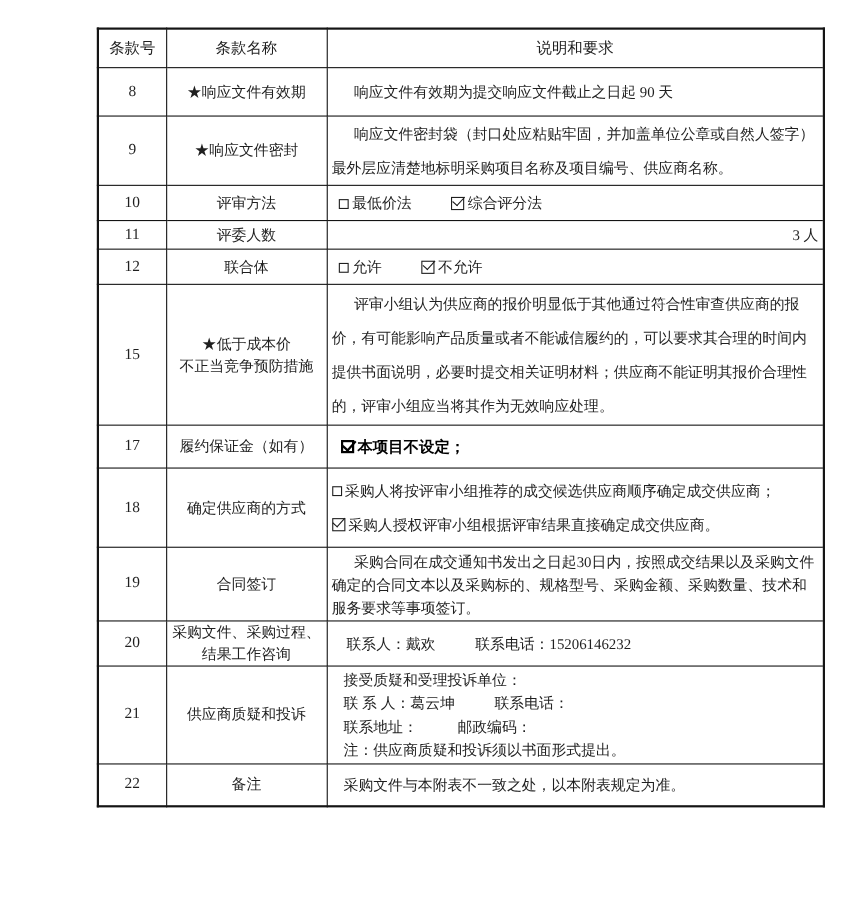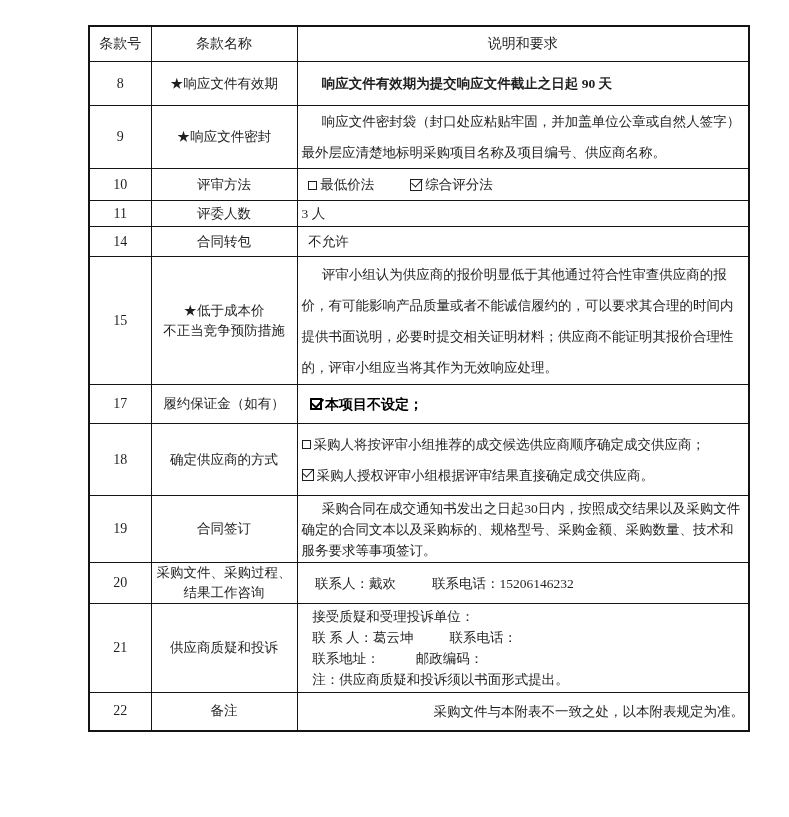--- a/index.html
+++ b/index.html
@@ -35,21 +35,21 @@
     font-weight:400;
     font-size:14px;
     text-align:center;
   }
   td.num{text-align:center;font-size:14px;}
   td.name{text-align:center;}
   td.desc{padding:0 4px;}
   .nline{line-height:20px;text-align:center;}
   .line{line-height:21px;white-space:nowrap;}
   tr.r9 .line, tr.r15 .line, tr.r18 .line{line-height:31px;}
-  .center{text-align:left;font-family:Liberation Serif, serif;}
+  .center{text-align:right;font-family:Liberation Serif, serif;}
   .bold{
     font-weight:700;
     font-family:"Liberation Sans","DejaVu Sans",sans-serif;
     color:var(--bold_text);
     font-size:14px;
   }
   
   tr.r8{height:44px} tr.r9{height:62px} tr.r10{height:32px} tr.r11{height:26px}
   tr.r12{height:32px} tr.r13{height:32px} tr.r14{height:30px} tr.r15{height:128px}
   tr.r16{height:28px} tr.r17{height:39px} tr.r18{height:72px} tr.r19{height:67px}
@@ -86,21 +86,21 @@
         <th>说明和要求</th>
       </tr>
     </thead>
     <tbody>
         <tr class="r8">
           <td class="num">8</td>
           <td class="name">
             <div class="nline">★响应文件有效期</div>
           </td>
           <td class="desc">
-            <div class="line" style="text-indent: 1.5em; font-weight: bold;"><span class="seg">响应文件有效期为提交响应文件截止之日起 90 天</span></div>
+            <div class="line" style="text-indent: 1.5em;"><span class="seg">响应文件有效期为提交响应文件截止之日起 90 天</span></div>
           </td>
         </tr>
         <tr class="r9">
           <td class="num">9</td>
           <td class="name">
             <div class="nline">★响应文件密封</div>
           </td>
           <td class="desc">
             <div class="line" style="text-indent: 1.5em;"><span class="seg">响应文件密封袋（封口处应粘贴牢固，并加盖单位公章或自然人签字）</span></div>
             <div class="line"><span class="seg">最外层应清楚地标明采购项目名称及项目编号、供应商名称。</span></div>
@@ -117,27 +117,27 @@
         </tr>
         <tr class="r11">
           <td class="num">11</td>
           <td class="name">
             <div class="nline">评委人数</div>
           </td>
           <td class="desc">
             <div class="line center"><span class="seg">3 人</span></div>
           </td>
         </tr>
-        <tr class="r14">
-          <td class="num">14</td>
-          <td class="name">
-            <div class="nline">合同转包</div>
-          </td>
-          <td class="desc">
-            <div class="line" style="text-indent: 0.5em;"><span class="seg">不允许</span></div>
+        <tr class="r12">
+          <td class="num">12</td>
+          <td class="name">
+            <div class="nline">联合体</div>
+          </td>
+          <td class="desc">
+            <div class="line" style="text-indent: 0.5em;"><span class="cbx un"></span><span class="seg">允许</span><span class="gap"></span><span class="cbx ck"></span><span class="seg">不允许</span></div>
           </td>
         </tr>
         <tr class="r15">
           <td class="num">15</td>
           <td class="name">
             <div class="nline">★低于成本价</div>
             <div class="nline">不正当竞争预防措施</div>
           </td>
           <td class="desc">
             <div class="line" style="text-indent: 1.5em;"><span class="seg">评审小组认为供应商的报价明显低于其他通过符合性审查供应商的报</span></div>
@@ -197,18 +197,18 @@
             <div class="line" style="text-indent: 0.8em;"><span class="seg">联系地址：</span><span class="gap"></span><span class="seg">邮政编码：</span></div>
             <div class="line" style="text-indent: 0.8em;"><span class="seg">注：供应商质疑和投诉须以书面形式提出。</span></div>
           </td>
         </tr>
         <tr class="r22">
           <td class="num">22</td>
           <td class="name">
             <div class="nline">备注</div>
           </td>
           <td class="desc">
-            <div class="line" style="text-indent: 0.8em; text-align: right;"><span class="seg">采购文件与本附表不一致之处，以本附表规定为准。</span></div>
+            <div class="line" style="text-indent: 0.8em;"><span class="seg">采购文件与本附表不一致之处，以本附表规定为准。</span></div>
           </td>
         </tr>
       </tbody>
   </table>
 </div>
 
 </body></html>

